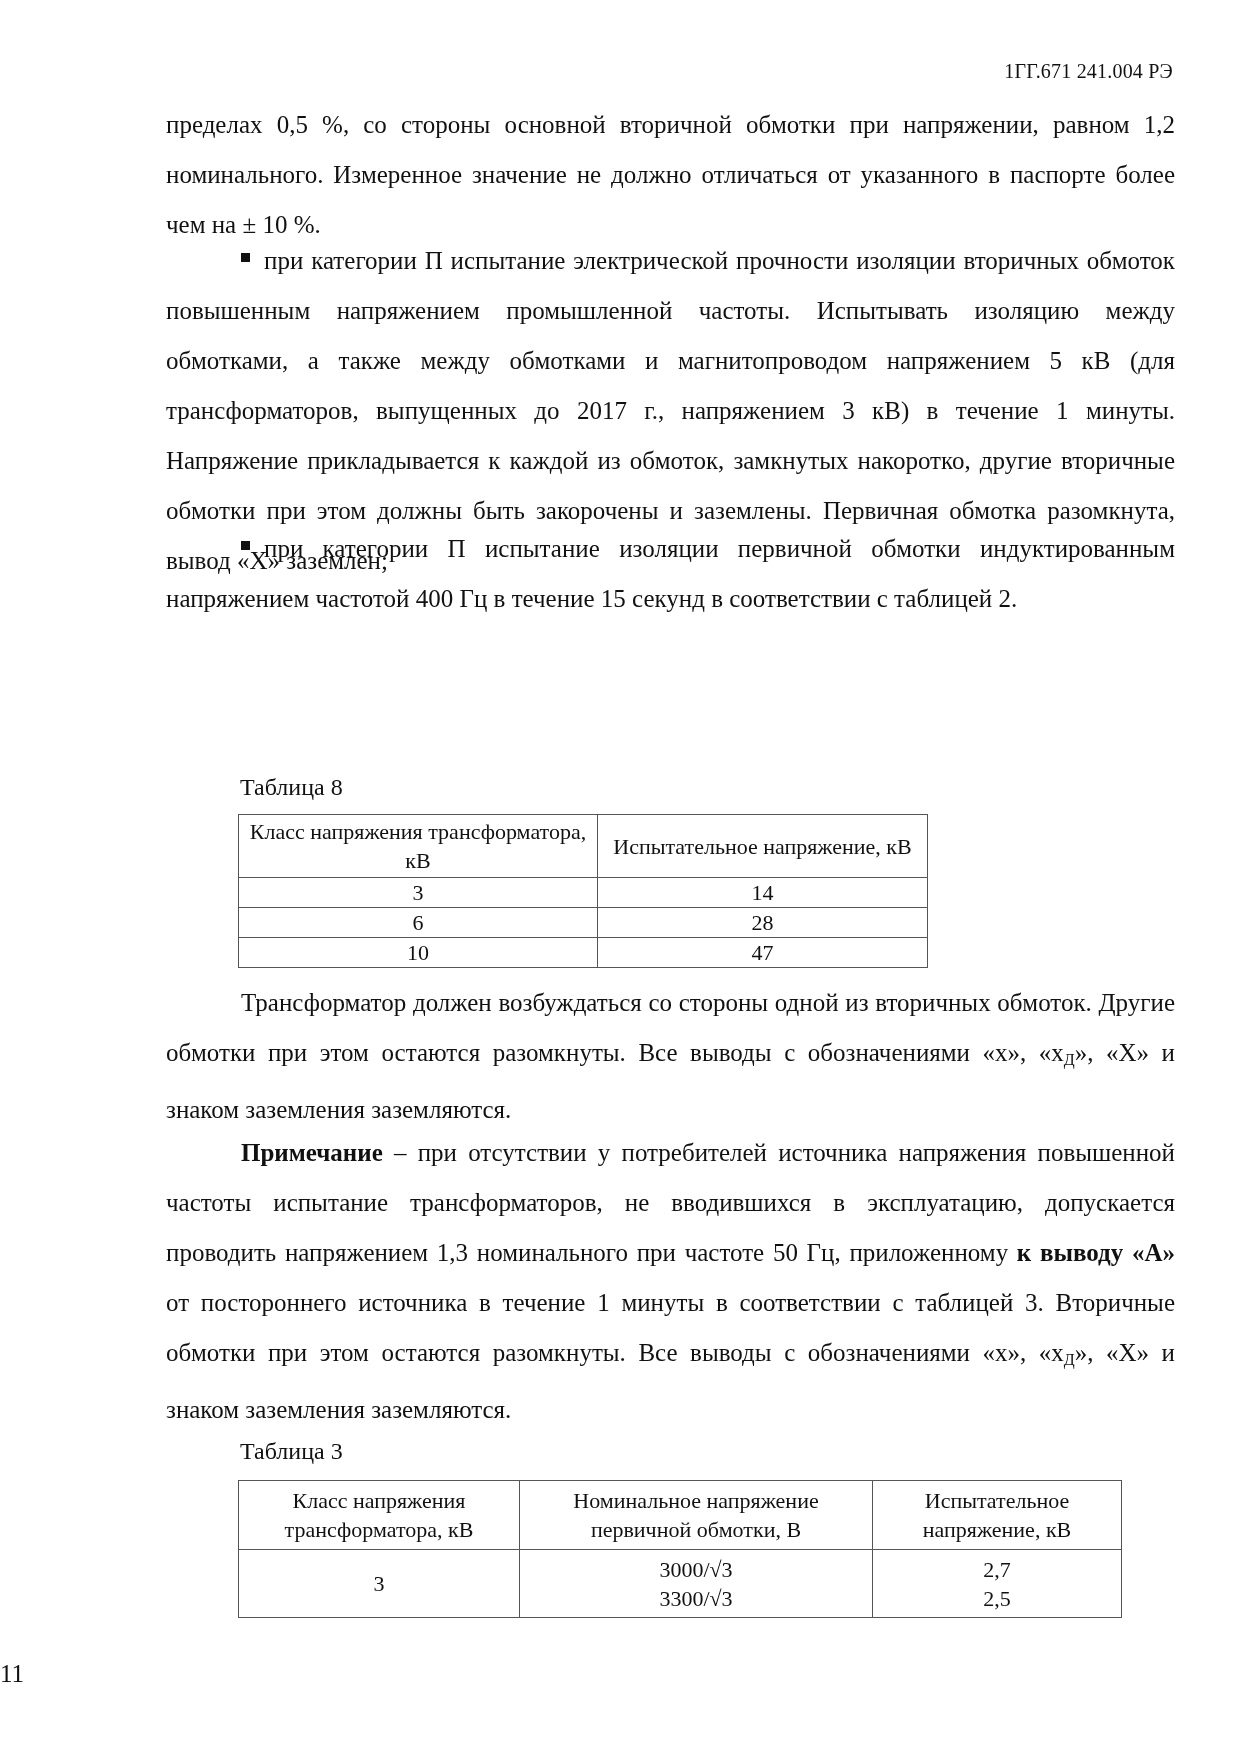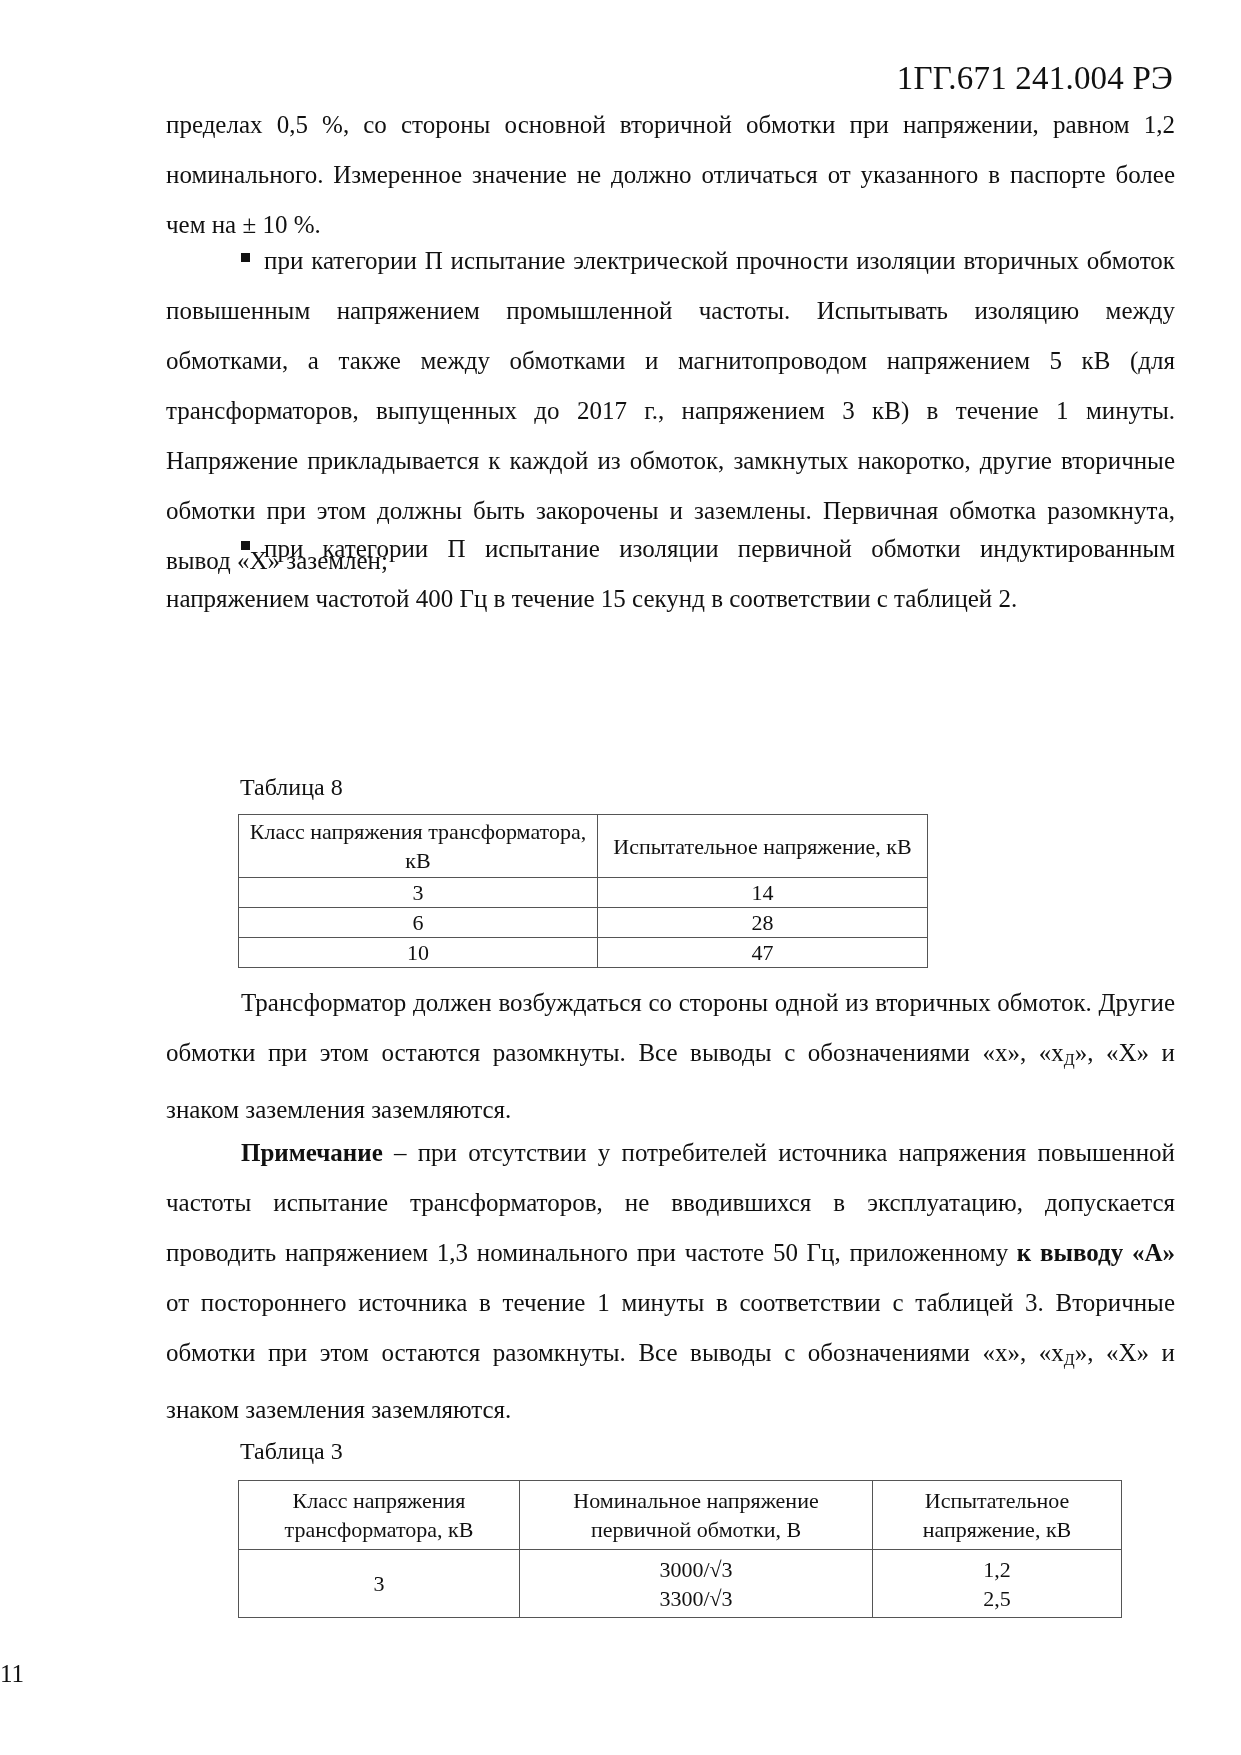--- a/index.html
+++ b/index.html
@@ -1,18 +1,18 @@
 <!DOCTYPE html>
 <html><head>
 <meta charset="utf-8">
 <style>
   html, body { margin:0; padding:0; background:#ffffff; }
   body { width:1241px; height:1755px; position:relative; overflow:hidden;
          font-family:"Liberation Serif","DejaVu Serif",serif; color:#111; }
-  .hdr { position:absolute; top:60px; right:68px; font-size:33px; letter-spacing:0.2px;margin-left:36px; }
+  .hdr { position:absolute; top:60px; right:68px; font-size:20px; letter-spacing:0.2px;margin-left:36px; }
   .para { position:absolute; left:166px; width:1009px; font-size:25px; line-height:50px;
           text-align:justify; text-align-last:left; }
   .indent { text-indent:75px; }
   .bullet { display:inline-block; width:9px; height:9px; background:#111; margin-right:14px;
             vertical-align:middle; position:relative; top:-6px; text-indent:0; }
   .caption { position:absolute; font-size:24px; }
   table { position:absolute; border-collapse:collapse; font-size:22px; line-height:29px; }
   td, th { border:1.5px solid #555; text-align:center; font-weight:normal; padding:0 4px; }
   .pnum { position:absolute; top:1660px; left:0; width:1241px; text-align:left; font-size:25px; }
   b { font-weight:bold; }
@@ -65,20 +65,20 @@
     <th style="width:344px;">Номинальное напряжение первичной обмотки, В</th>
     <th>Испытательное напряжение, кВ</th>
   </tr>
   <tr style="height:68px;">
     <td>3</td>
     <td>
           <div>3000/√3</div>
           <div>3300/√3</div>
         </td>
     <td>
-          <div>1,2</div>
+          <div>2,7</div>
           <div>2,5</div>
         </td>
   </tr>
 </tbody>
   </table>
 
 <div class="pnum">11</div>
 
 </body></html>

